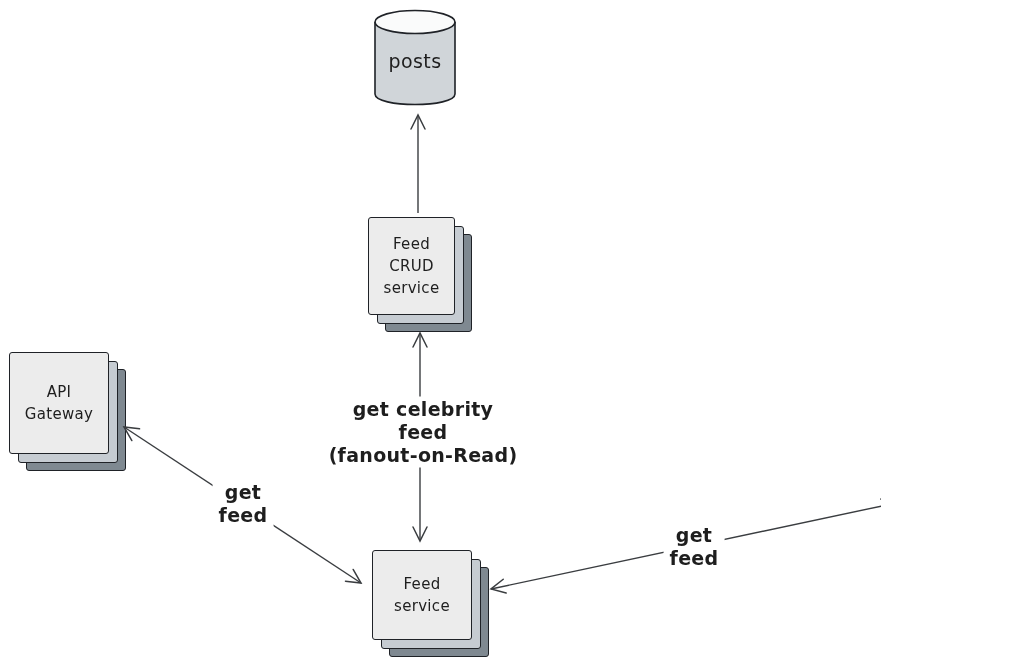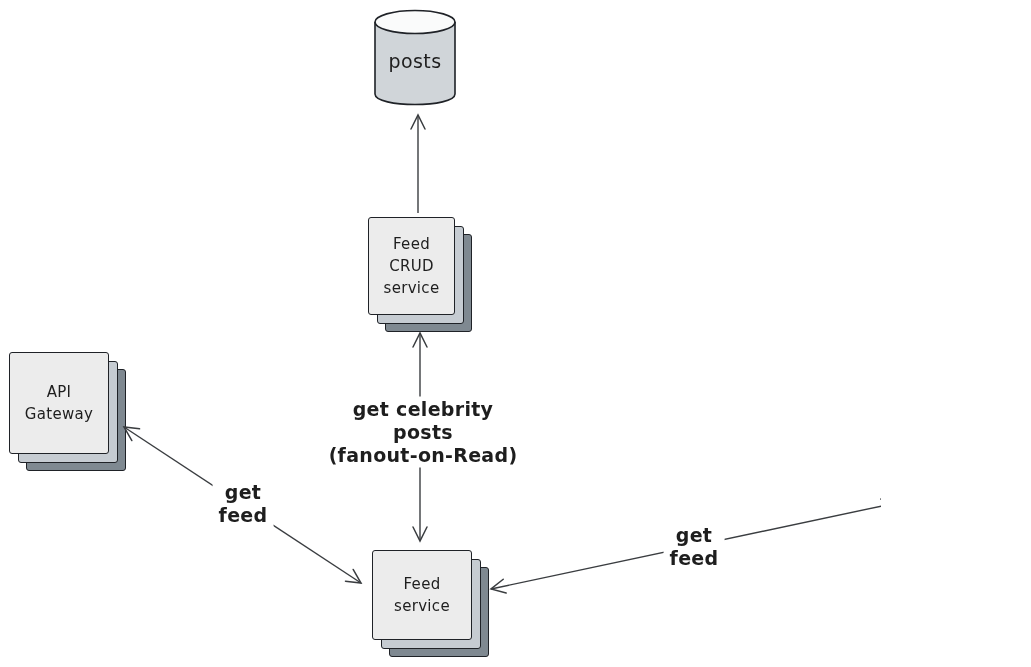--- a/index.html
+++ b/index.html
@@ -153,21 +153,21 @@
         <polyline class="arrowhead-shape" points="3.5,2.5 9,6 3.5,9.5"></polyline>
       </marker>
     </defs>
     <line class="edge-line" x1="418" y1="213" x2="418" y2="115" marker-end="url(#ah)"></line>
     <line class="edge-line" x1="420" y1="333" x2="420" y2="541" marker-start="url(#ah)" marker-end="url(#ah)"></line>
     <line class="edge-line" x1="124" y1="427" x2="361" y2="583" marker-start="url(#ah)" marker-end="url(#ah)"></line>
     <line class="edge-line" x1="491" y1="589" x2="896" y2="503" marker-start="url(#ah)" marker-end="url(#ah)"></line>
   </svg>
 
   <div class="edge-label" style="left:423px; top:432px;">get celebrity
-posts
+feed
 (fanout-on-Read)</div>
 
   <div class="edge-label" style="left:243px; top:504px;">get
 feed</div>
 
   <div class="edge-label" style="left:694px; top:547px;">get
 feed</div>
 
 </div>
 

